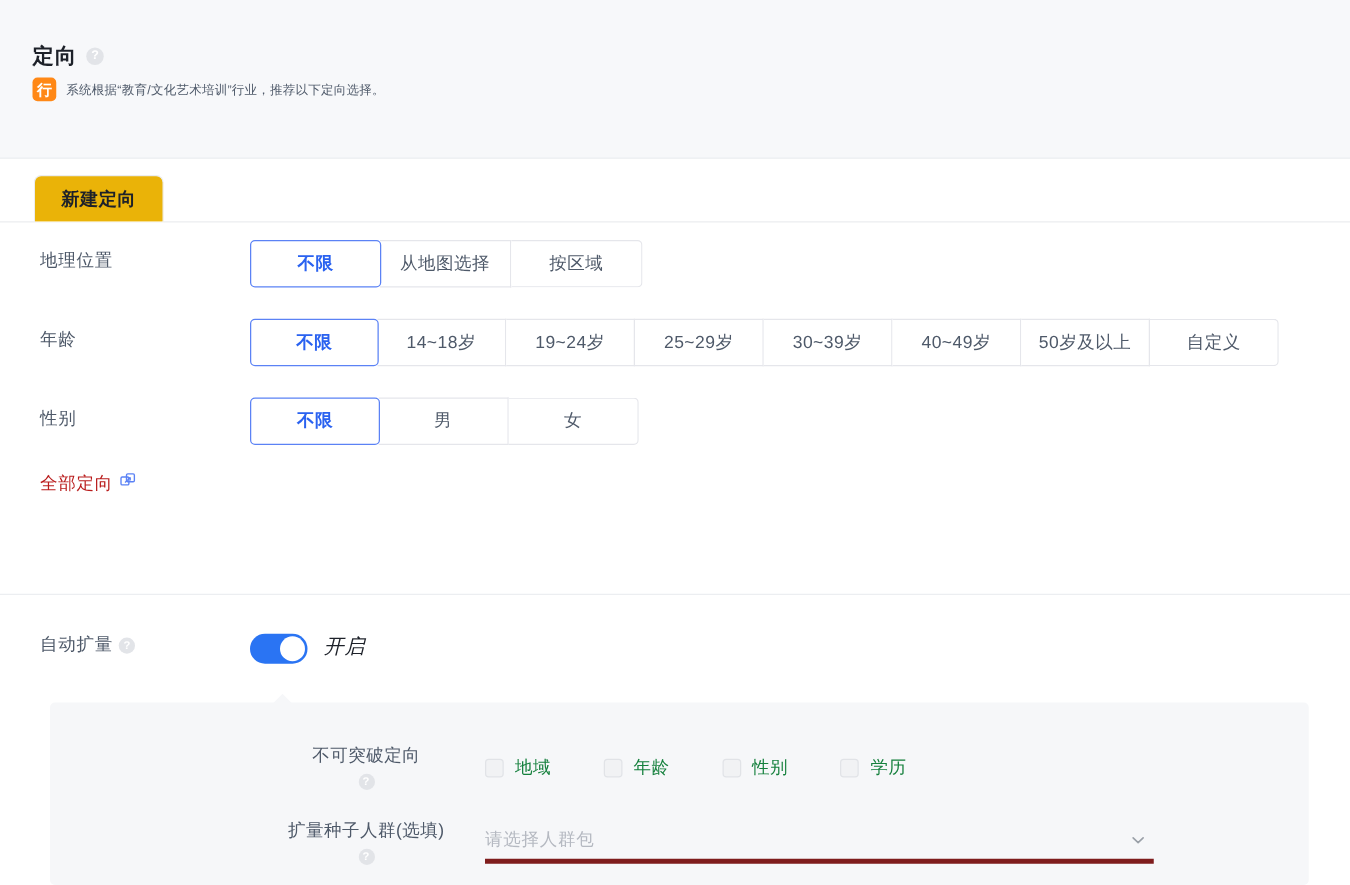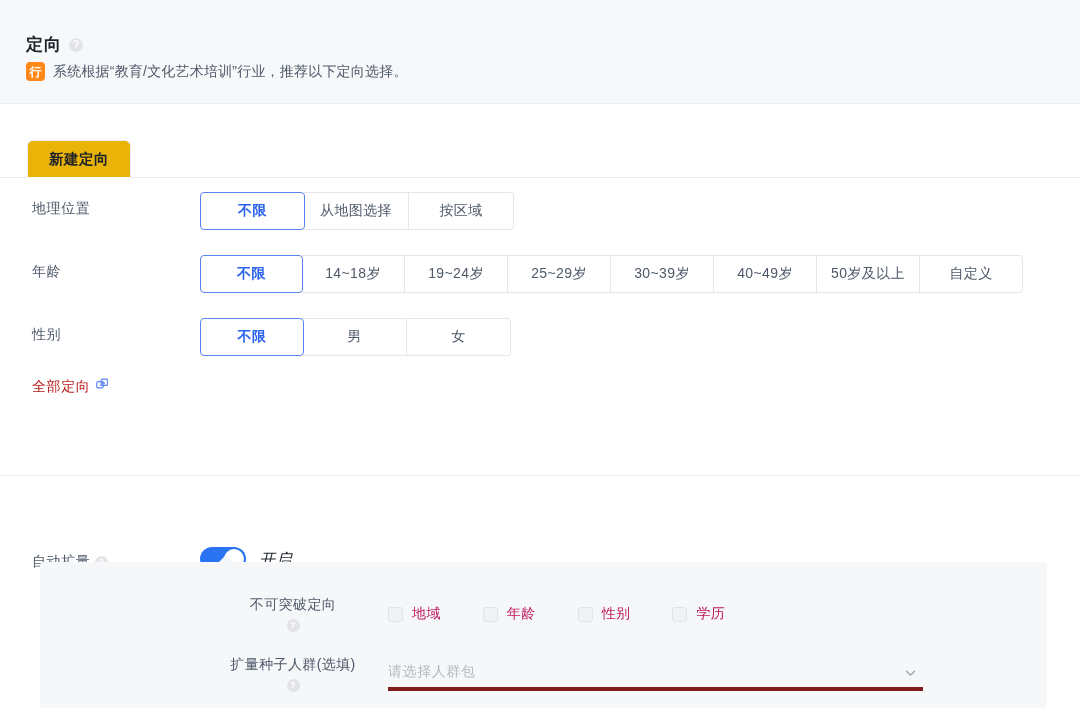--- a/index.html
+++ b/index.html
@@ -7,21 +7,21 @@
     width: 1080px; height: 708px;
     background: #ffffff;
     font-family: "Liberation Sans", "DejaVu Sans", sans-serif;
     color: #1d2129;
     overflow: hidden;
   }
 
   
   .header {
     position: absolute; left: 0; top: 0;
-    width: 1080px; height: 104px;
+    width: 1080px; height: 127px;
     background: #f7f8fa;
     border-bottom: 1px solid #eceef1;
   }
   .header-title-row {
     position: absolute; left: 26px; top: 33px;
     display: flex; align-items: center; gap: 7px;
   }
   .header-title {
     font-size: 17px; font-weight: bold; letter-spacing: 1px;
     color: #1d2129;
@@ -39,21 +39,21 @@
     position: absolute; left: 26px; top: 62px;
     display: flex; align-items: center; gap: 8px;
   }
   .badge-ind {
     display: inline-flex; align-items: center; justify-content: center;
     width: 19px; height: 19px; border-radius: 4px;
     background: #ff8816; color: #fff;
     font-size: 12px; font-weight: bold; line-height: 1;
   }
   .header-note-text {
-    font-size: 14px; color: #4e5969; letter-spacing: .2px;
+    font-size: 10px; color: #4e5969; letter-spacing: .2px;
   }
 
   
   .tabs {
     position: absolute; left: 0; top: 104px;
     width: 1080px; height: 74px;
   }
   .tab-strip-line {
     position: absolute; left: 0; bottom: 0; width: 1080px;
     border-bottom: 1px solid #ebedf0;
@@ -119,21 +119,21 @@
   .ext-icon { display: inline-flex; width: 14px; height: 14px; }
 
   
   .divider {
     position: absolute; left: 0; top: 475px;
     width: 1080px; border-top: 1px solid #eceef1;
   }
 
   
   .expand-block { position: absolute; left: 0; top: 507px; width: 1080px; }
-  .expand-head { display: flex; align-items: flex-end; margin-top: 40px; }
+  .expand-head { display: flex; align-items: flex-start; }
   .expand-label {
     width: 200px; padding-left: 32px;
     font-size: 14px; color: #4e5969; letter-spacing: .6px;
     display: flex; align-items: center; gap: 5px;
   }
   .switch {
     position: relative; width: 46px; height: 24px;
     border-radius: 12px; background: #2a74f3; cursor: pointer;
     flex: 0 0 auto;
   }
@@ -173,21 +173,21 @@
   .sub-row.r1 .sub-label { margin-left: 158px; width: 190px; }
   .sub-row.r2 .sub-label { margin-left: 158px; width: 190px; }
 
   .cbx-list { display: flex; align-items: center; gap: 42px; margin-left: 0; }
   .cbx-item { display: flex; align-items: center; gap: 9px; }
   .cbx {
     width: 15px; height: 15px; border-radius: 3px;
     border: 1px solid #e1e3e7; background: #f1f2f4;
     flex: 0 0 auto;
   }
-  .cbx-label { font-size: 14px; color: #be185d; letter-spacing: .4px; }
+  .cbx-label { font-size: 14px; color: #15803d; letter-spacing: .4px; }
 
   .select-field {
     position: relative;
     width: 535px; height: 34px;
     border-bottom: 4px solid #7f1d1d;
     display: flex; align-items: center;
   }
   .select-placeholder {
     font-size: 14px; color: #b5b9c1; letter-spacing: .6px;
   }

